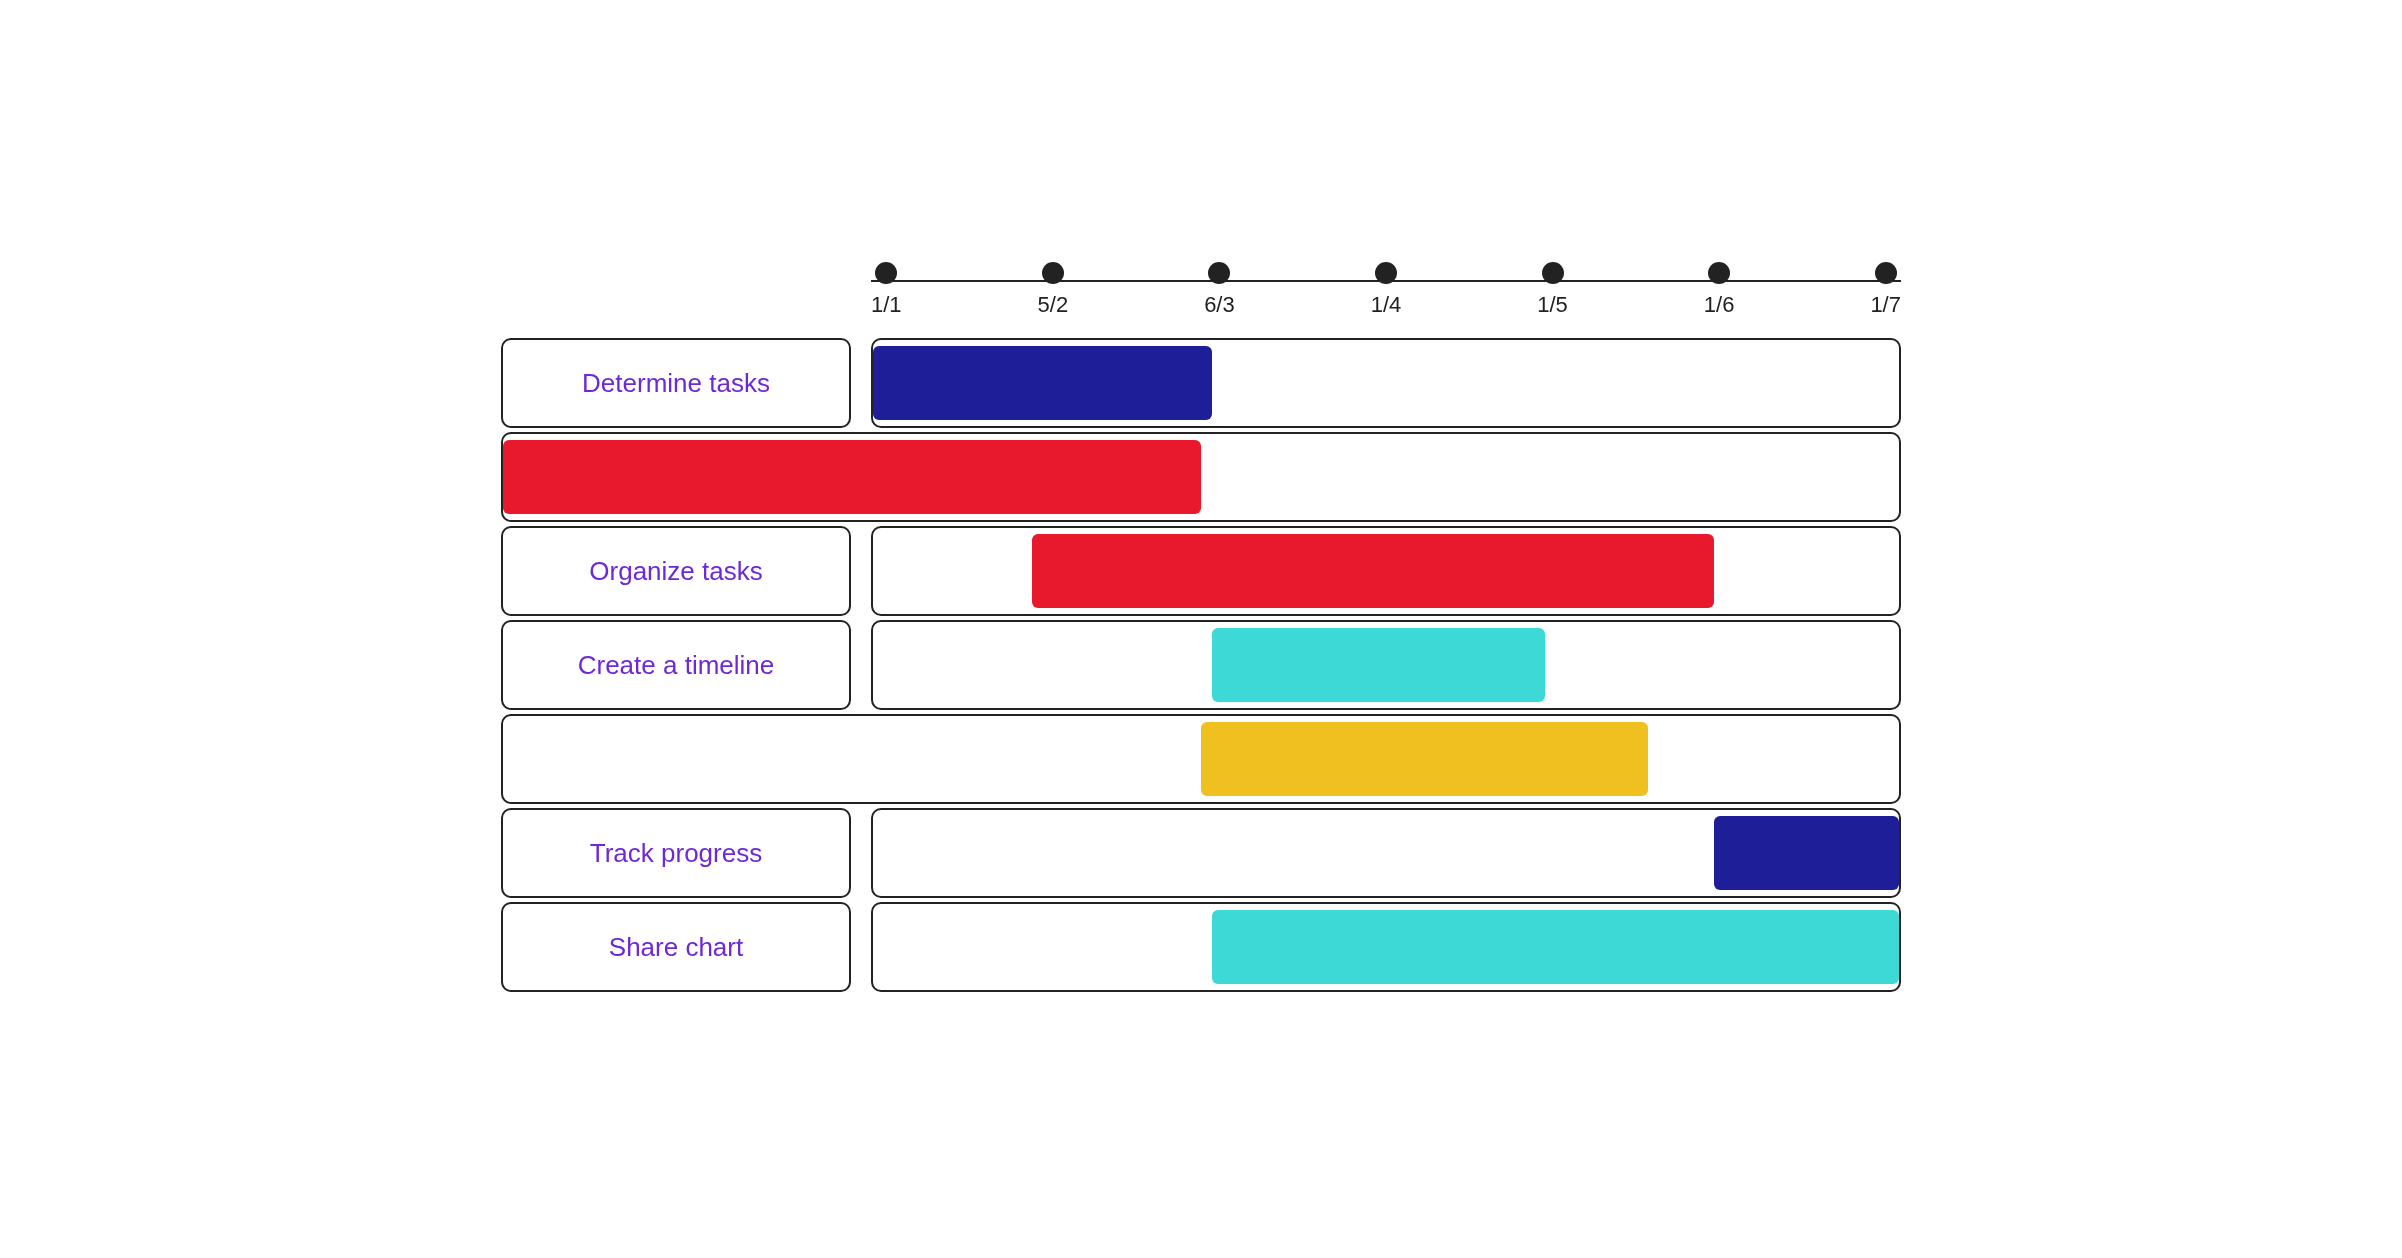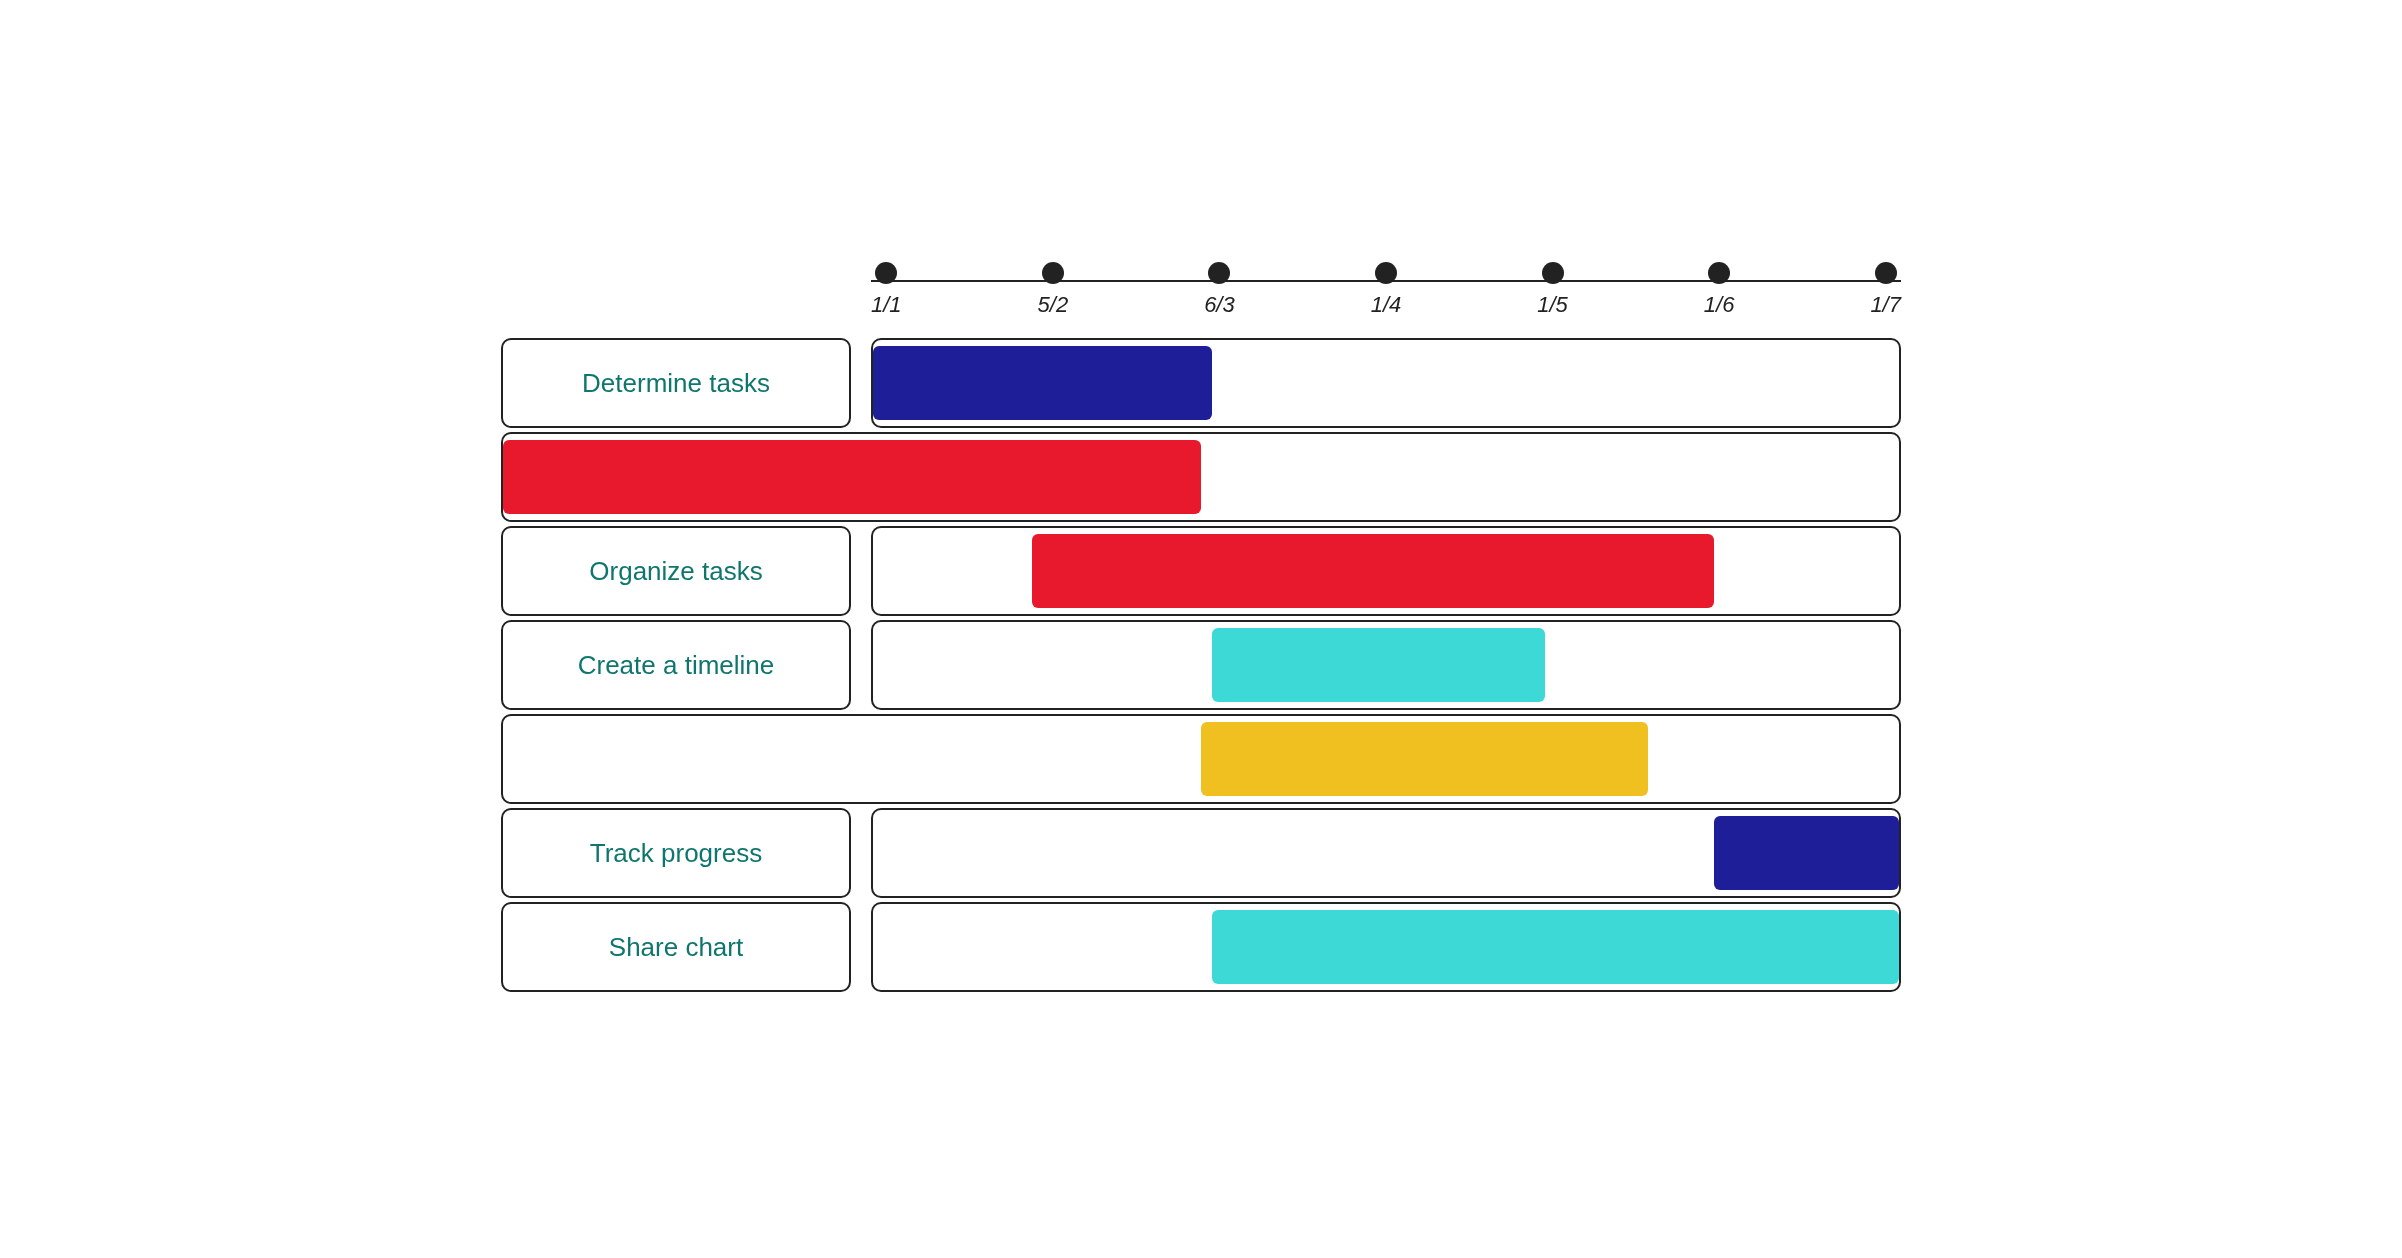--- a/index.html
+++ b/index.html
@@ -17,21 +17,20 @@
     .chart-container {
       width: 1400px;
       position: relative;
     }
 
     .timeline-header {
       display: flex;
       margin-left: 370px;
       margin-bottom: 20px;
       position: relative;
-      font-style: italic;
     }
 
     .timeline-line {
       position: absolute;
       top: 18px;
       left: 0;
       right: 0;
       height: 2px;
       background: #222;
     }
@@ -80,21 +79,21 @@
     .task-label-box {
       width: 350px;
       min-height: 90px;
       border: 2px solid #222;
       border-radius: 10px;
       display: flex;
       align-items: center;
       justify-content: center;
       text-align: center;
       font-size: 26px;
-      color: #0f766e;
+      color: #6d28d9;
       padding: 18px 20px;
       flex-shrink: 0;
       margin-right: 20px;
       background: #fff;
     }
 
     .bar-track {
       flex: 1;
       border: 2px solid #222;
       border-radius: 10px;

